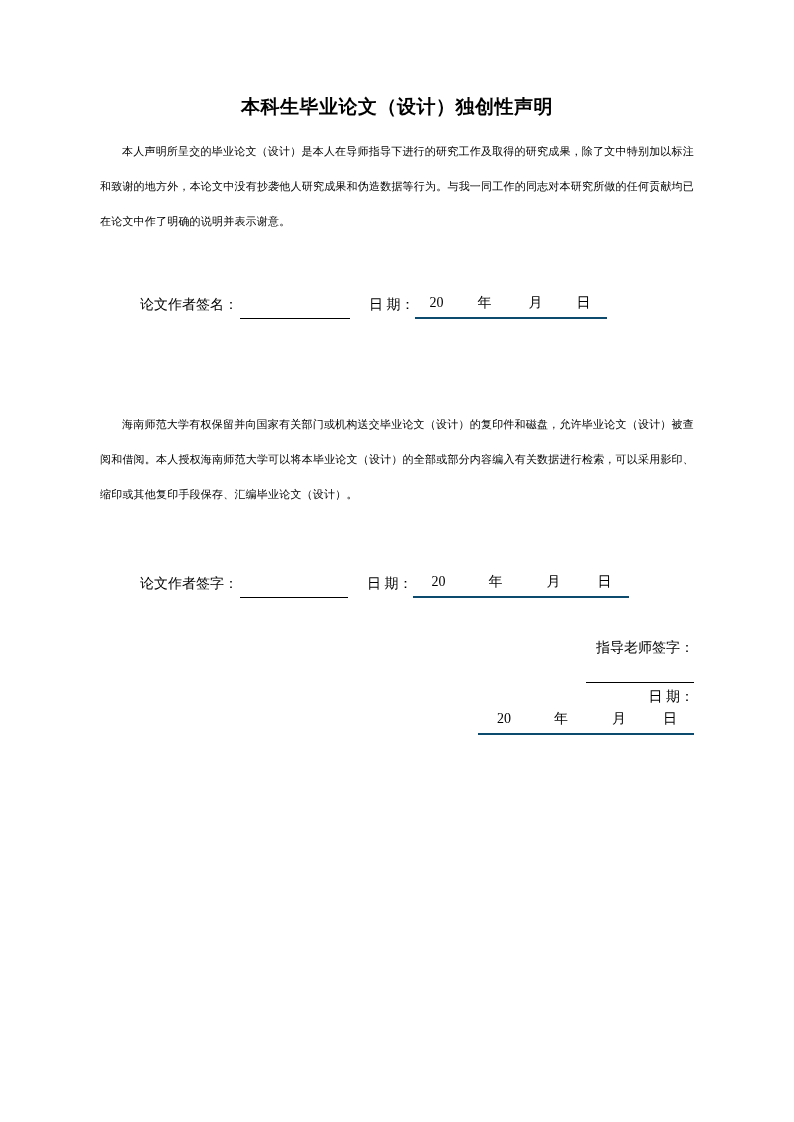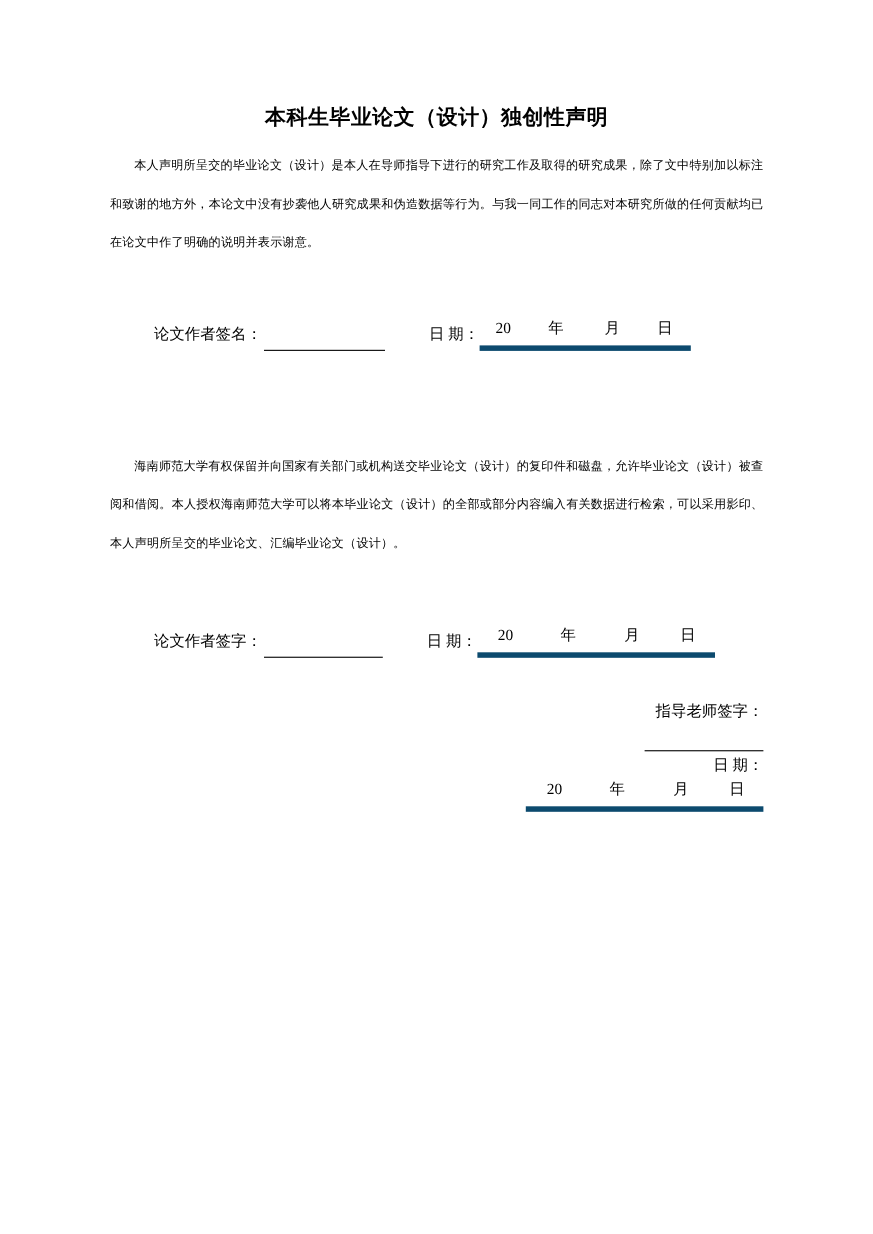--- a/index.html
+++ b/index.html
@@ -58,25 +58,25 @@
   }
   .sig-label {
     white-space: nowrap;
   }
   .rule {
     display: inline-block;
     border-bottom: 1px solid #000;
     height: 20px;
   }
   .rule-name { width: 110px; margin: 0 0 0 2px; }
-  .date-label { margin-left: 40px; white-space: nowrap; }
+  .date-label { margin-left: 19px; white-space: nowrap; }
   .date-group {
     display: inline-flex;
     align-items: flex-end;
-    border-bottom: 5px solid #0c4a6e;
+    border-bottom: 2px solid #0c4a6e;
     height: 22px;
   }
   .date-group .yy {
     display: inline-block;
     width: 44px;
     text-align: center;
     font-family: "Liberation Serif", serif;
   }
   .date-group .unit {
     display: inline-block;
@@ -112,21 +112,21 @@
       <span class="yy">20</span>
       <span class="unit u-year">年</span>
       <span class="unit u-month">月</span>
       <span class="unit u-day">日</span>
     </span>
   </div>
 
   <div class="gap-large"></div>
 
 
-  <p class="body-para">海南师范大学有权保留并向国家有关部门或机构送交毕业论文（设计）的复印件和磁盘，允许毕业论文（设计）被查阅和借阅。本人授权海南师范大学可以将本毕业论文（设计）的全部或部分内容编入有关数据进行检索，可以采用影印、本人声明所呈交的毕业论文、汇编毕业论文（设计）。</p>
+  <p class="body-para">海南师范大学有权保留并向国家有关部门或机构送交毕业论文（设计）的复印件和磁盘，允许毕业论文（设计）被查阅和借阅。本人授权海南师范大学可以将本毕业论文（设计）的全部或部分内容编入有关数据进行检索，可以采用影印、缩印或其他复印手段保存、汇编毕业论文（设计）。</p>
 
   <div class="gap-medium"></div>
 
   <div class="sig-row wide">
     <span class="sig-label">论文作者签字：</span>
     <span class="rule rule-name"></span>
     <span class="date-label">日  期：</span>
     <span class="date-group">
       <span class="yy">20</span>
       <span class="unit u-year">年</span>

